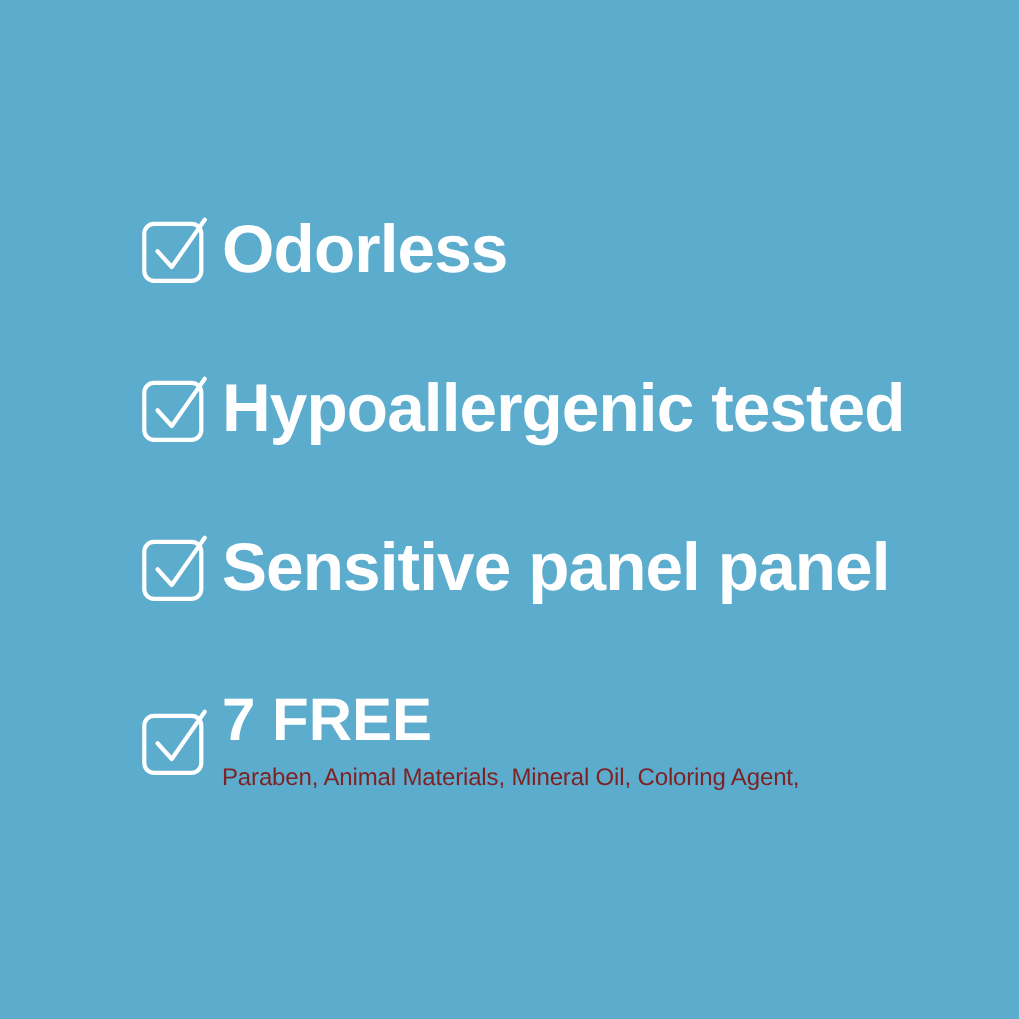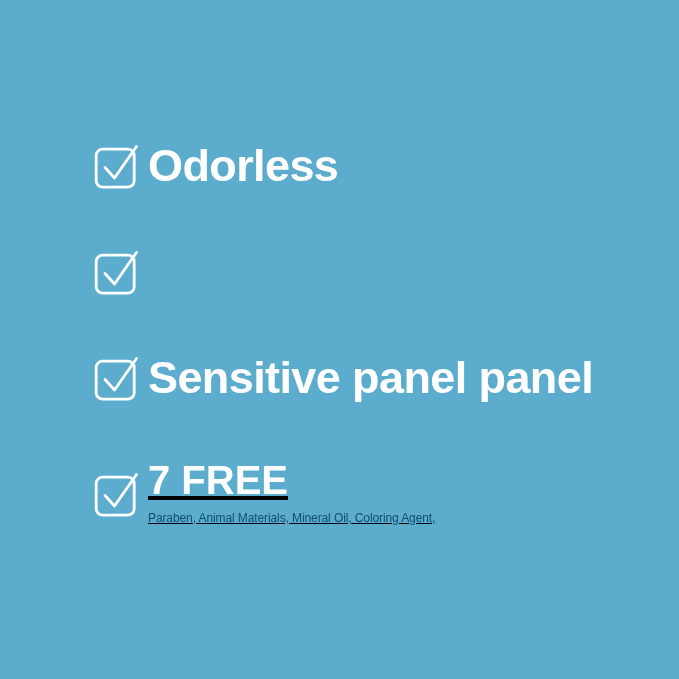--- a/index.html
+++ b/index.html
@@ -30,21 +30,20 @@
   }
 
   .feature-row {
     display: flex;
     align-items: center;
     margin-bottom: 54px;
   }
 
   .feature-row:last-child {
     margin-bottom: 12px;
-    text-decoration: underline;
   }
 
   .check-icon {
     flex: 0 0 auto;
     width: 46px;
     height: 48px;
     margin-right: 8px;
     margin-top: 4px;
   }
 
@@ -71,24 +70,24 @@
     margin: 0;
   }
 
   .feature-title.compact {
     font-size: 40px;
     line-height: 44px;
     letter-spacing: 0px;
   }
 
   .feature-sub {
-    color: #0c4a6e;
+    color: #7f1d1d;
     font-family: "Liberation Sans", sans-serif;
     font-weight: normal;
-    font-size: 12px;
+    font-size: 16px;
     line-height: 21px;
     letter-spacing: -0.1px;
     margin: 6px 0 0 0;
     opacity: 0.97;
   }
 
   .feature-sub span {
     display: block;
     white-space: nowrap;
   }
@@ -112,20 +111,23 @@
       </div>
     </div>
 
     <div class="feature-row">
       <span class="check-icon">
         <svg viewBox="0 0 46 48" xmlns="http://www.w3.org/2000/svg">
           <rect x="2.2" y="5.2" width="38" height="38" rx="6.5" ry="6.5" fill="none" stroke="#ffffff" stroke-width="2.8"></rect>
           <path d="M11 23.5 L20.5 34 L42.5 2.5" fill="none" stroke="#ffffff" stroke-width="2.8" stroke-linecap="round" stroke-linejoin="round"></path>
         </svg>
       </span>
+      <div class="row-body">
+        <p class="feature-title">Hypoallergenic tested</p>
+      </div>
     </div>
 
     <div class="feature-row">
       <span class="check-icon">
         <svg viewBox="0 0 46 48" xmlns="http://www.w3.org/2000/svg">
           <rect x="2.2" y="5.2" width="38" height="38" rx="6.5" ry="6.5" fill="none" stroke="#ffffff" stroke-width="2.8"></rect>
           <path d="M11 23.5 L20.5 34 L42.5 2.5" fill="none" stroke="#ffffff" stroke-width="2.8" stroke-linecap="round" stroke-linejoin="round"></path>
         </svg>
       </span>
       <div class="row-body">

